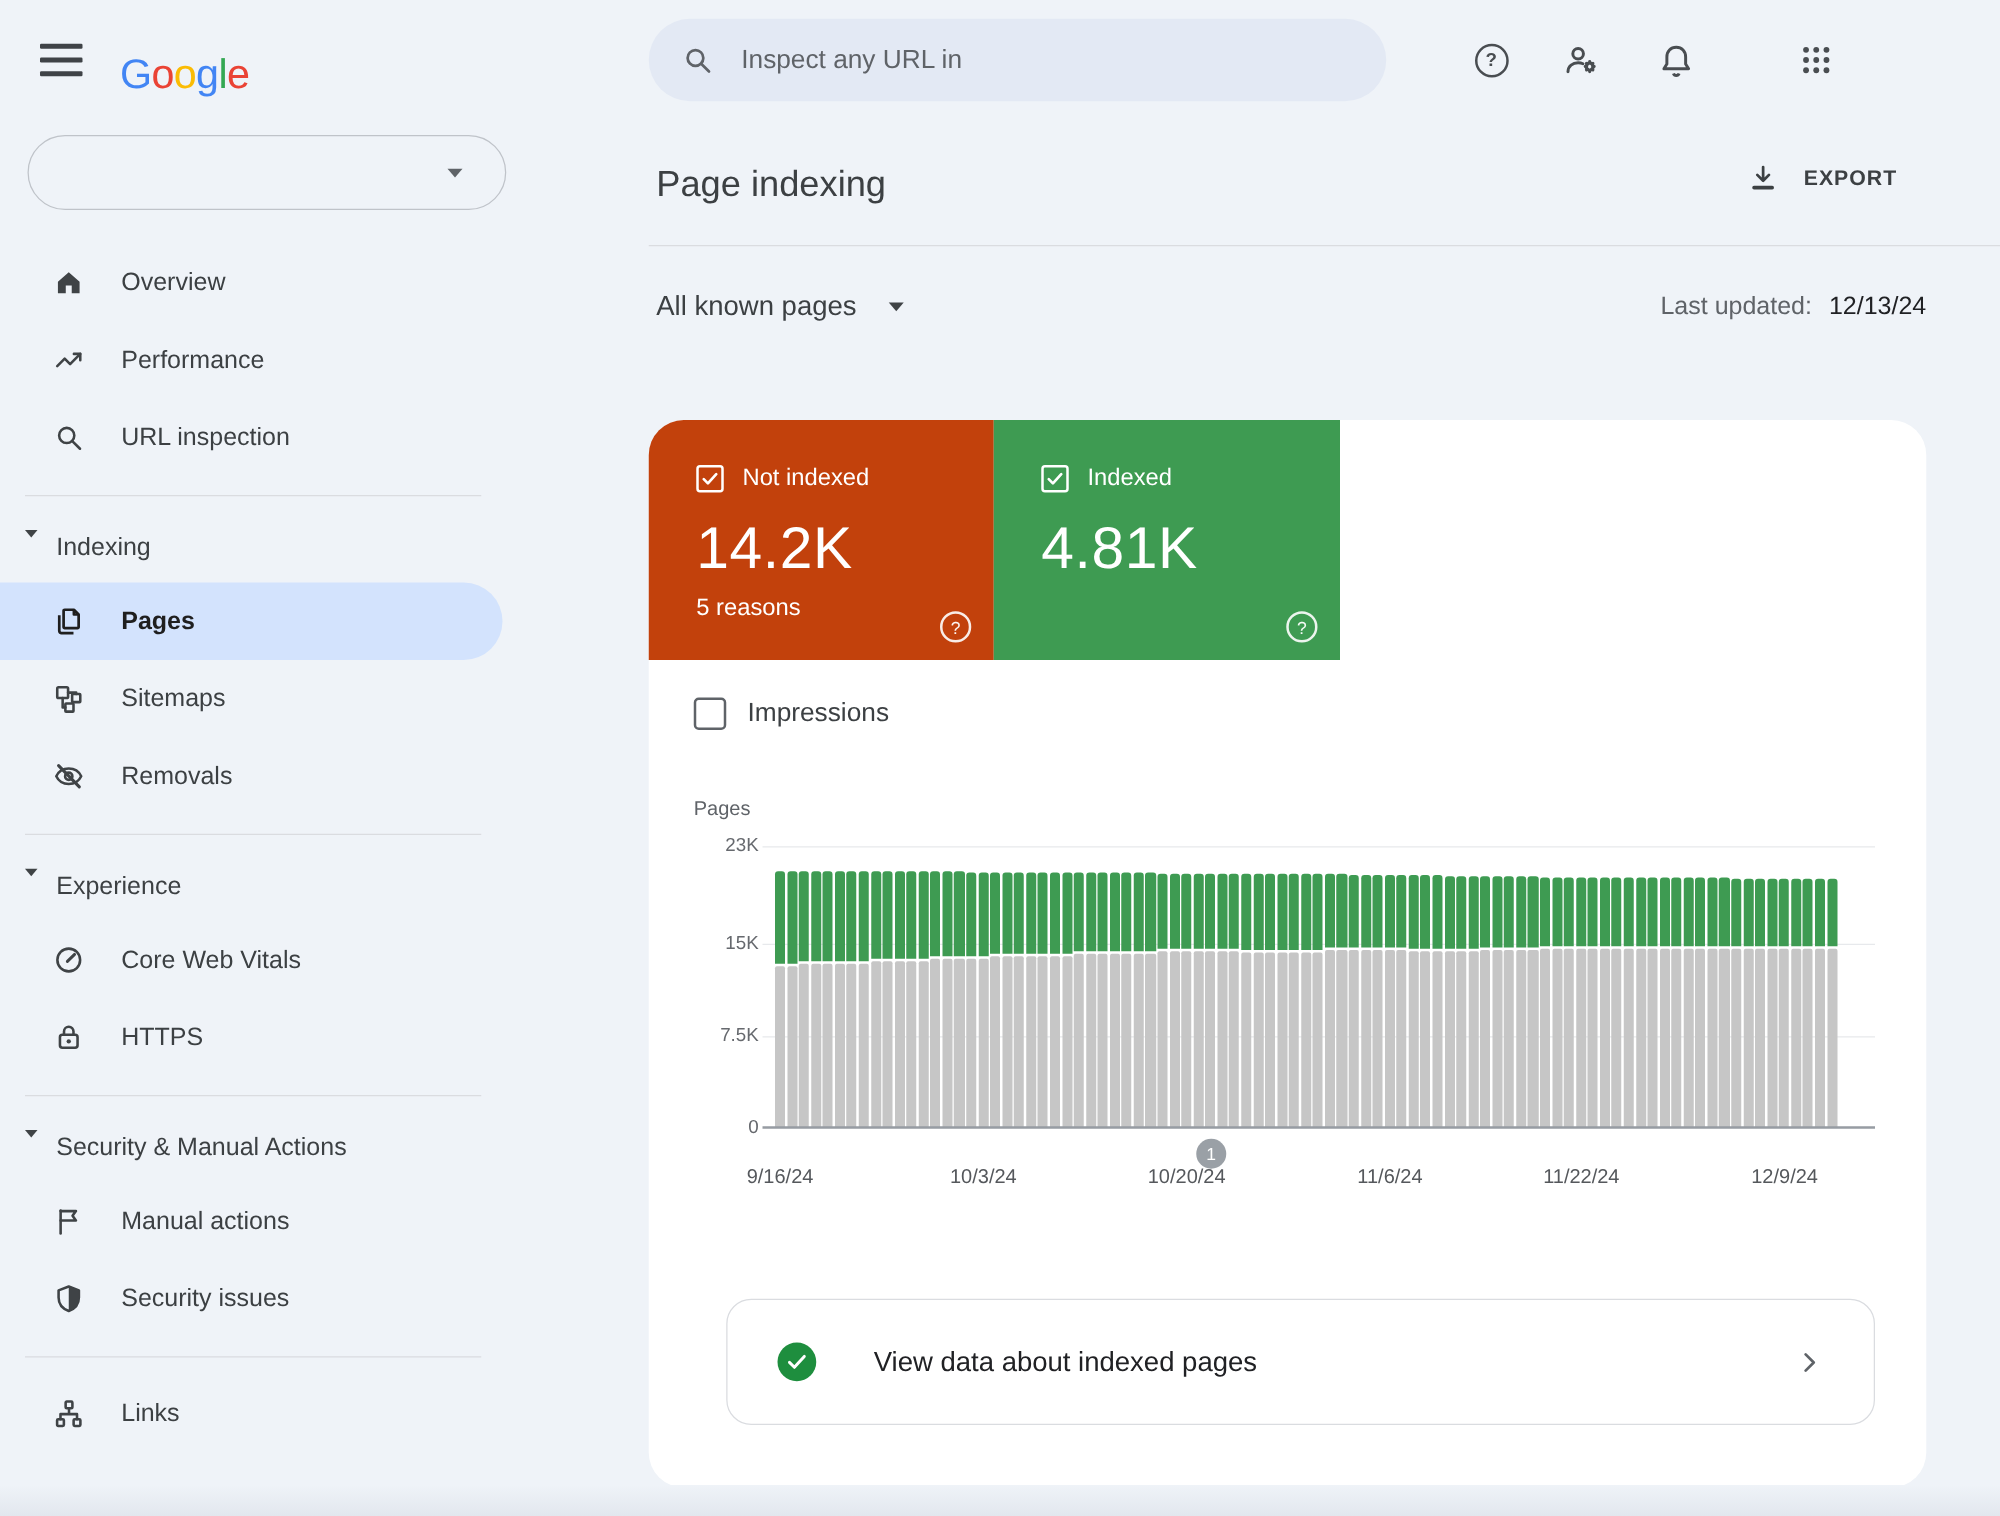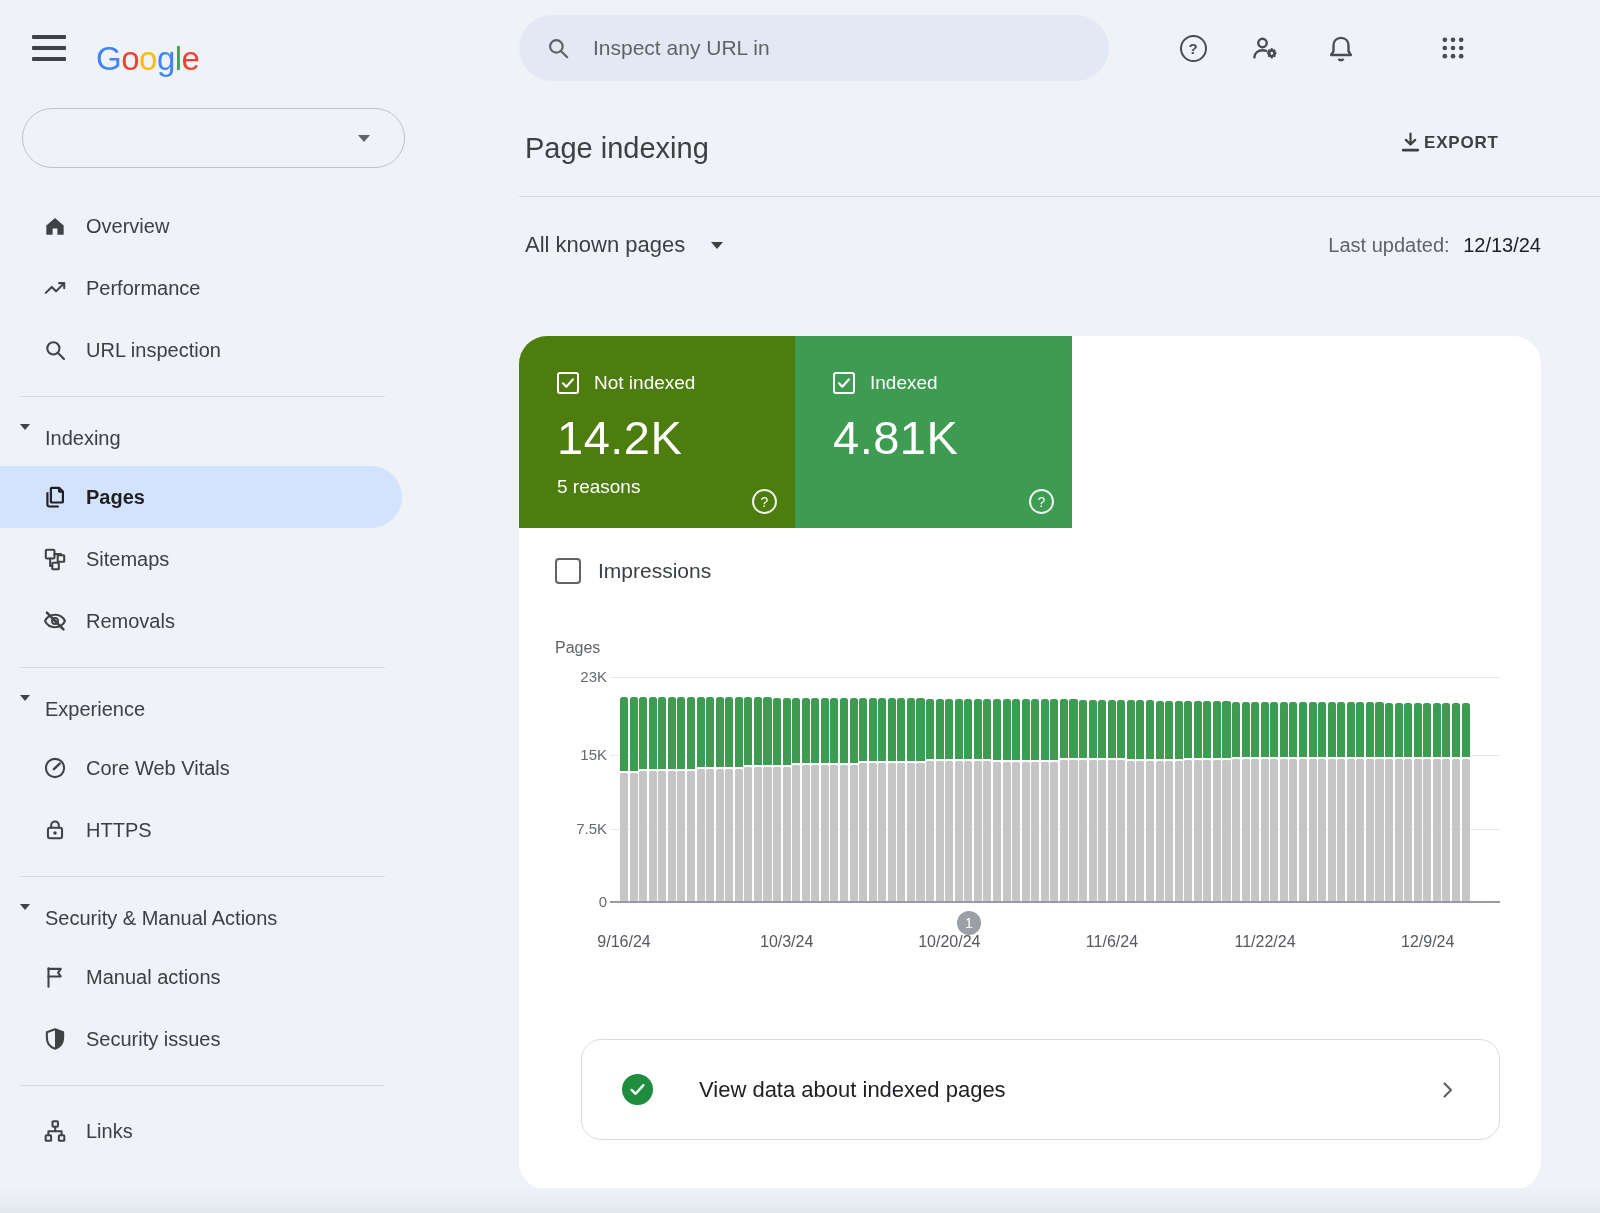--- a/index.html
+++ b/index.html
@@ -28,33 +28,33 @@
   .help-circle { width:27px; height:27px; border:2.2px solid #494d51; border-radius:50%;
     display:flex; align-items:center; justify-content:center; font-size:15px; color:#494d51; font-weight:700; }
 
   
   .sidebar { position:absolute; left:0; top:96px; width:500px; }
   .prop-select { position:absolute; left:22px; top:12px; width:383px; height:60px;
     border:1.5px solid #bfc3c9; border-radius:31px; cursor:pointer; }
   .prop-select .tri { position:absolute; right:34px; top:26px; }
   .nav { position:absolute; left:0; top:99px; width:500px; }
   .nav-row { height:62px; display:flex; align-items:center; padding-left:42px; cursor:pointer; position:relative; }
-  .nav-row .lbl { margin-left:18px; font-size:20px; color:#3c4043; }
+  .nav-row .lbl { margin-left:29px; font-size:20px; color:#3c4043; }
   .nav-row.selected { background:#d3e3fd; width:402px; border-radius:0 31px 31px 0; }
   .nav-row.selected .lbl { color:#1f1f1f; font-weight:700; }
   .nav-sec { height:55px; display:flex; align-items:center; padding-left:20px; cursor:pointer; }
   .nav-sec .lbl { margin-left:15px; font-size:20px; color:#3c4043; }
   .nav-div { height:30px; position:relative; }
   .nav-div i { position:absolute; left:20px; right:115px; top:15px; height:1px; background:#dadce0; }
   .tri { width:0; height:0; border-left:6px solid transparent; border-right:6px solid transparent; border-top:7px solid #5f6368; }
   .tri.dark { border-top-color:#3f4346; border-left-width:5.5px; border-right-width:5.5px; border-top-width:6.5px; }
 
   
   .page-title { position:absolute; left:525px; top:132px; font-size:29px; color:#3c4043; }
-  .export-btn { position:absolute; left:1398px; top:130px; display:flex; align-items:center; gap:1px; cursor:pointer; }
+  .export-btn { position:absolute; left:1398px; top:130px; display:flex; align-items:center; gap:20px; cursor:pointer; }
   .export-btn .lbl { font-size:17px; font-weight:700; letter-spacing:0.8px; color:#3c4043; }
   .main-divider { position:absolute; left:519px; right:0; top:196px; height:1px; background:#dadce0; }
   .filter { position:absolute; left:525px; top:232px; display:flex; align-items:center; gap:26px; cursor:pointer; }
   .filter .lbl { font-size:22px; color:#3c4043; }
   .last-updated { position:absolute; right:59px; top:234px; font-size:20px; }
   .last-updated .k { color:#5f6368; }
   .last-updated .v { color:#202124; margin-left:8px; }
 
   
   .card { position:absolute; left:519px; top:336px; width:1022px; height:854px; background:#fff; border-radius:28px; }
@@ -310,21 +310,21 @@
   <span class="tri" style="border-top-color:#3f4346;"></span>
 </div>
 
 <div class="last-updated">
   <span class="k">Last updated:</span>
   <span class="v">12/13/24</span>
 </div>
 
 <div class="card">
 
-  <div class="stat gray" style="background: #4d7c0f;">
+  <div class="stat gray" style="background: #c2410c;">
     <div class="head">
       <span class="cb">
         <svg width="16" height="16" viewBox="0 0 24 24" fill="none" stroke="#fff" stroke-width="3.2" stroke-linecap="round" stroke-linejoin="round">
             <path d="M4.5 12.5 L9.5 17.5 L19.5 6.5"></path>
           </svg>
       </span>
       <span class="lbl">Not indexed</span>
     </div>
     <div class="value">14.2K</div>
     <div class="sub">5 reasons</div>

